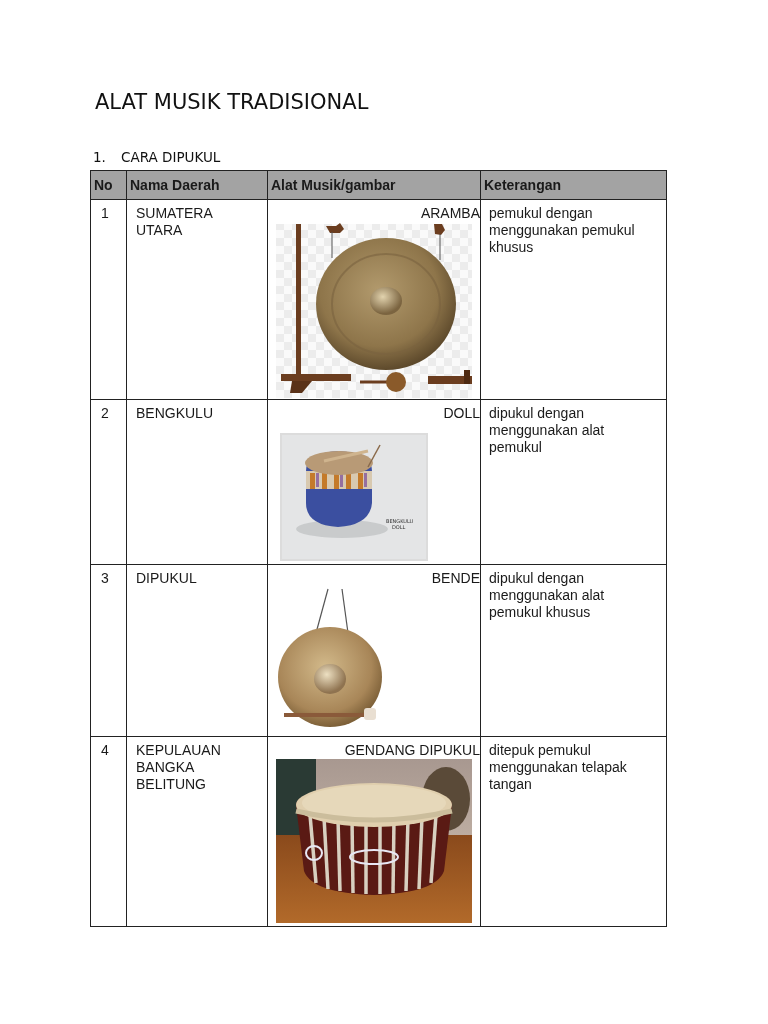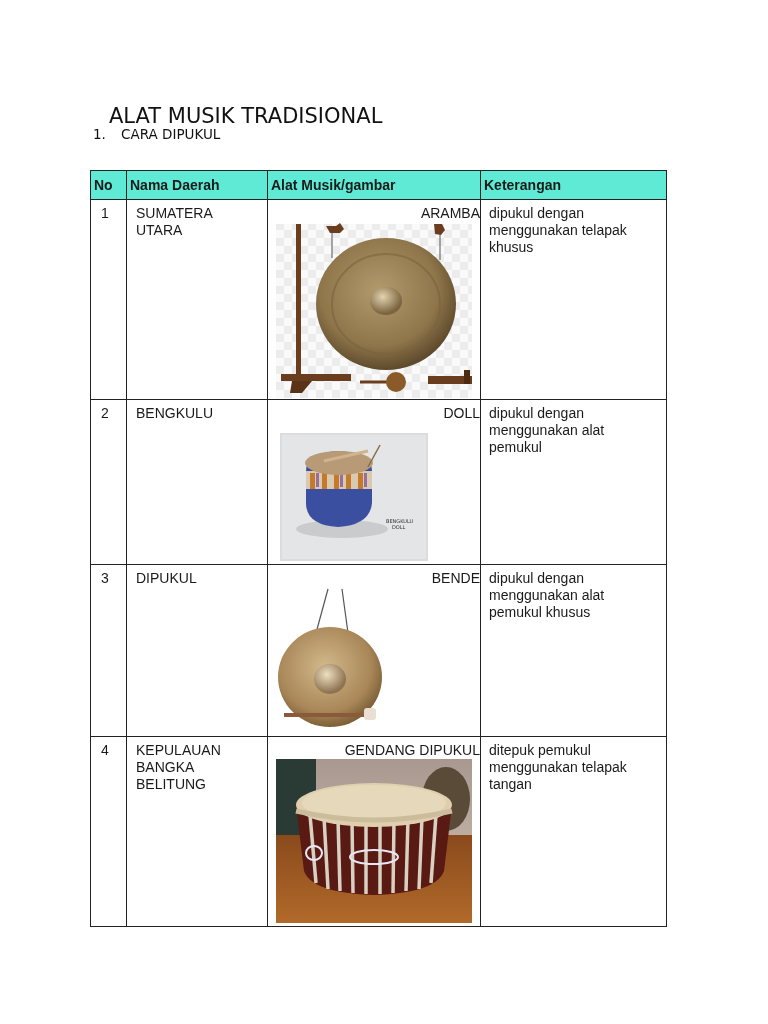--- a/index.html
+++ b/index.html
@@ -1,22 +1,22 @@
 <!DOCTYPE html>
 <html><head>
 <meta charset="utf-8">
 <style>
   html, body { margin:0; padding:0; }
   body { width:768px; height:1024px; background:#ffffff; position:relative; overflow:hidden; font-family:"Liberation Sans", sans-serif; color:#1a1a1a; }
-  .page-title { position:absolute; left:93px; top:88px; font-family:"DejaVu Sans", sans-serif; font-size:21px; font-weight:normal; color:#111; letter-spacing:0px; margin:16px; }
-  .section-heading { position:absolute; left:93px; top:126px; font-family:"DejaVu Sans", sans-serif; font-size:13.5px; color:#111; }
+  .page-title { position:absolute; left:93px; top:88px; font-family:"DejaVu Sans", sans-serif; font-size:21px; font-weight:normal; color:#111; letter-spacing:0px; margin:2px; }
+  .section-heading { position:absolute; left:93px; top:149px; font-family:"DejaVu Sans", sans-serif; font-size:13.5px; color:#111; }
   .section-heading .num { display:inline-block; width:28px; }
   table.instr { position:absolute; left:90px; top:170px; border-collapse:collapse; table-layout:fixed; width:576px; }
   table.instr th, table.instr td { border:1.3px solid #222; vertical-align:top; font-size:14px; line-height:17px; padding:0; }
-  table.instr th { background:#5eead4; font-weight:bold; text-align:left; height:28px; vertical-align:middle; padding-left:3px; font-size:14px; }
+  table.instr th { background:#a3a3a3; font-weight:bold; text-align:left; height:28px; vertical-align:middle; padding-left:3px; font-size:14px; }
   table.instr td.no { padding:5px 0 0 10px; }
   table.instr td.region { padding:5px 0 0 9px; }
   table.instr td.inst { padding:5px 0 0 8px; position:relative;text-align:right; }
   table.instr td.desc { padding:5px 0 0 8px; }
   .inst-name { display:block; }
   .pic { display:block; margin-top:0; }
   .pic svg { display:block; }
 </style>
 </head>
 <body>
@@ -77,21 +77,21 @@
             <ellipse cx="110" cy="79" rx="16" ry="14" fill="url(#boss1)"></ellipse>
             <rect x="5" y="152" width="70" height="7" fill="#6b3d1f"></rect>
             <path d="M16 159 l20 0 l-10 12 l-12 0 z" fill="#5a3218"></path>
             <line x1="84" y1="160" x2="112" y2="160" stroke="#6b3d1f" stroke-width="3"></line>
             <circle cx="120" cy="160" r="10" fill="#8a5a2a"></circle>
             <rect x="152" y="154" width="44" height="8" fill="#6b3d1f"></rect>
             <rect x="188" y="148" width="6" height="14" fill="#4e2a12"></rect>
           </svg>
         </div>
       </td>
-      <td class="desc" style="padding-right:10px">dipukul dengan menggunakan telapak khusus</td>
+      <td class="desc" style="padding-right:10px">pemukul dengan menggunakan pemukul khusus</td>
     </tr>
 
     <tr style="height:165px">
       <td class="no">2</td>
       <td class="region">BENGKULU</td>
       <td class="inst">
         <span class="inst-name">DOLL</span>
         <div class="pic" style="margin-top:11px;margin-left:4px">
           <svg width="148" height="128" viewBox="0 0 148 128">
             <rect width="148" height="128" fill="#dcdcdc"></rect>

